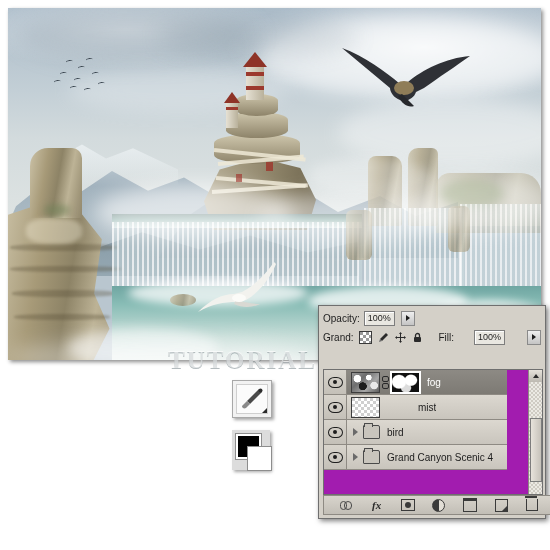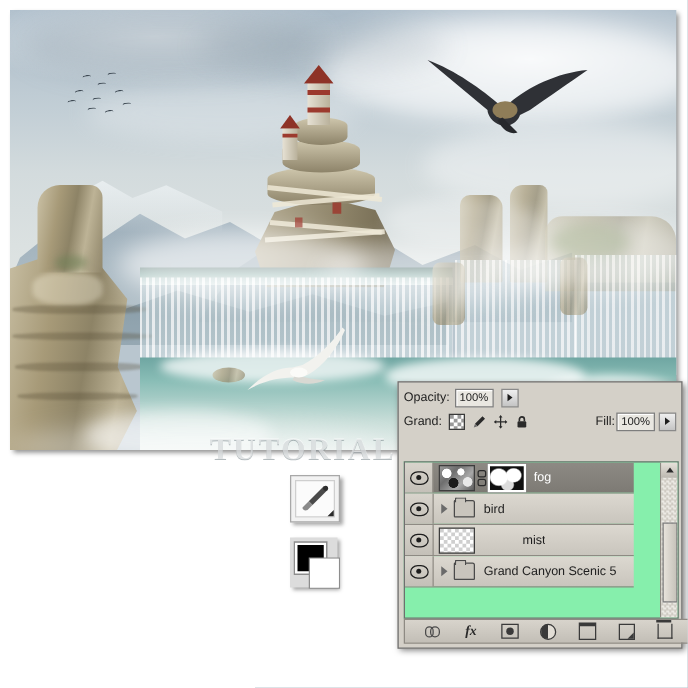--- a/index.html
+++ b/index.html
@@ -108,24 +108,24 @@
   .numbox{width:29px;height:13px;background:#e9e7e1;border:1px solid #7d7d7d;
     font-size:9px;text-align:center;line-height:13px;box-shadow:inset 1px 1px 0 #fff;}
   .spin{width:12px;height:13px;background:linear-gradient(180deg,#efefef,#c4c4c4);
     border:1px solid #8a8a8a;display:flex;align-items:center;justify-content:center;margin-left:2px;}
 
   .lockrow{height:18px;display:flex;align-items:center;padding:0 4px;gap:5px;position:relative;}
   .lockicons{display:flex;align-items:center;gap:6px;}
   .li{width:11px;height:11px;display:block;position:relative;}
   .li-checker{border:1px solid #3a3a3a;
     background:conic-gradient(#fff 0 25%,#9a9a9a 0 50%,#fff 0 75%,#9a9a9a 0) 0 0/6px 6px;}
-  .fillgrp{margin-left:auto;display:flex;align-items:center;gap:1px;}
+  .fillgrp{margin-left:auto;display:flex;align-items:center;gap:20px;}
 
   .listwrap{position:absolute;left:4px;top:63px;width:218px;height:124px;
-    background:#86efac;border:1px solid #6f6f6f;display:flex;overflow:hidden;gap:21px;}
+    background:#a21caf;border:1px solid #6f6f6f;display:flex;overflow:hidden;gap:21px;}
   .list{flex:1;display:flex;flex-direction:column;}
   .row{height:24px;display:flex;align-items:center;border-bottom:1px solid #8e8a83;
     background:linear-gradient(180deg,#dcd8d0,#c9c5bd);}
   .row.sel{background:linear-gradient(180deg,#8d8a84,#7d7a74);color:#fff;}
   .eyecell{width:22px;height:100%;display:flex;align-items:center;justify-content:center;
     border-right:1px solid #8e8a83;background:linear-gradient(180deg,#d8d4cc,#c4c0b8);}
   .eye{width:13px;height:9px;border:1.2px solid #1d1d1d;border-radius:50%/60%;
     display:flex;align-items:center;justify-content:center;}
   .eye b{width:4px;height:4px;background:#1d1d1d;border-radius:50%;display:block;}
   .thumbs{display:flex;align-items:center;gap:2px;padding-left:4px;}
@@ -368,46 +368,46 @@
           </div>
           <div class="lname">fog</div>
         </div>
 
         <div class="row">
           <div class="eyecell">
             <div class="eye">
                 <b></b>
               </div>
           </div>
-          <div class="tri"></div>
-          <div class="folder"></div>
-          <div class="lname">bird</div>
+          <div class="thumbs">
+            <div class="thumb" style="background:conic-gradient(#ffffff 0 25%,#cfcfcf 0 50%,#ffffff 0 75%,#cfcfcf 0) 0 0/6px 6px;"></div>
+          </div>
+          <div class="lname" style="margin-left:38px;">mist</div>
         </div>
 
         <div class="row">
           <div class="eyecell">
             <div class="eye">
                 <b></b>
               </div>
           </div>
-          <div class="thumbs">
-            <div class="thumb" style="background:conic-gradient(#ffffff 0 25%,#cfcfcf 0 50%,#ffffff 0 75%,#cfcfcf 0) 0 0/6px 6px;"></div>
-          </div>
-          <div class="lname" style="margin-left:38px;">mist</div>
+          <div class="tri"></div>
+          <div class="folder"></div>
+          <div class="lname">bird</div>
         </div>
 
         <div class="row">
           <div class="eyecell">
             <div class="eye">
                 <b></b>
               </div>
           </div>
           <div class="tri"></div>
           <div class="folder"></div>
-          <div class="lname">Grand Canyon Scenic 5</div>
+          <div class="lname">Grand Canyon Scenic 4</div>
         </div>
 
 
       </div>
 
       <div class="scroll">
         <div class="sc-up">
             <i></i>
           </div>
         <div class="sc-track"></div>

